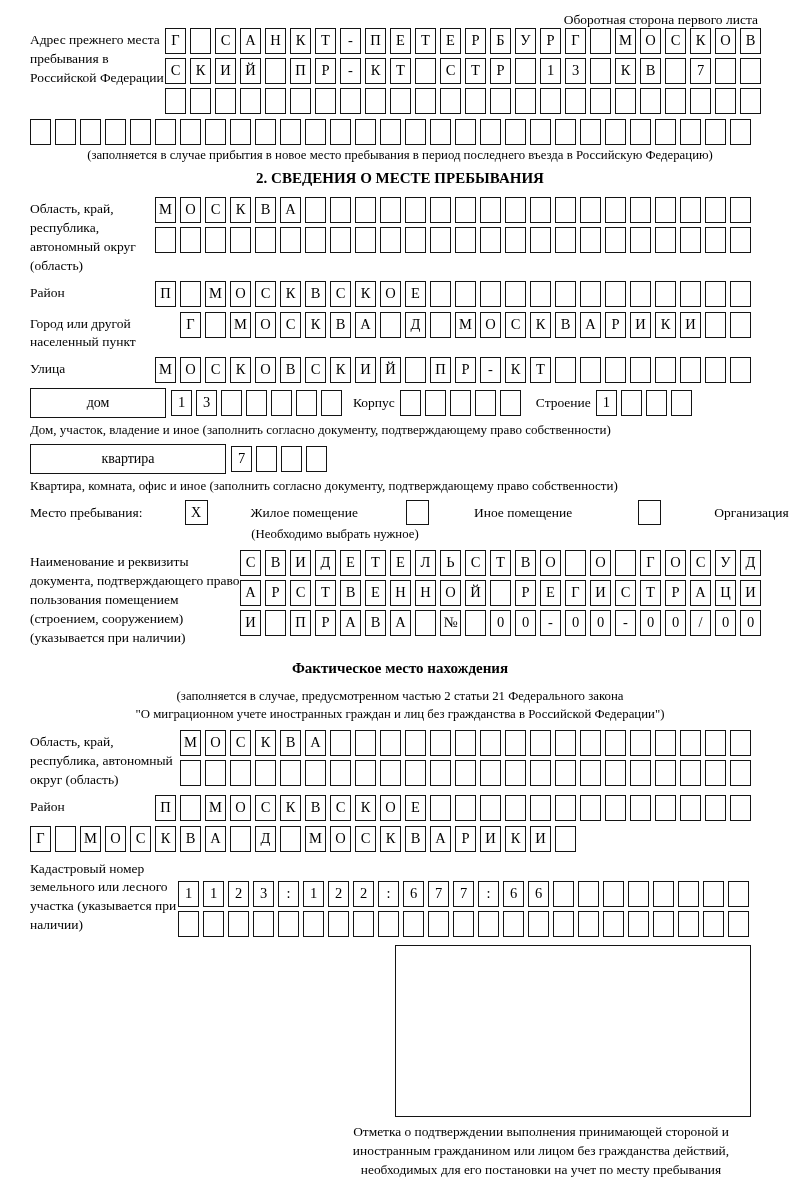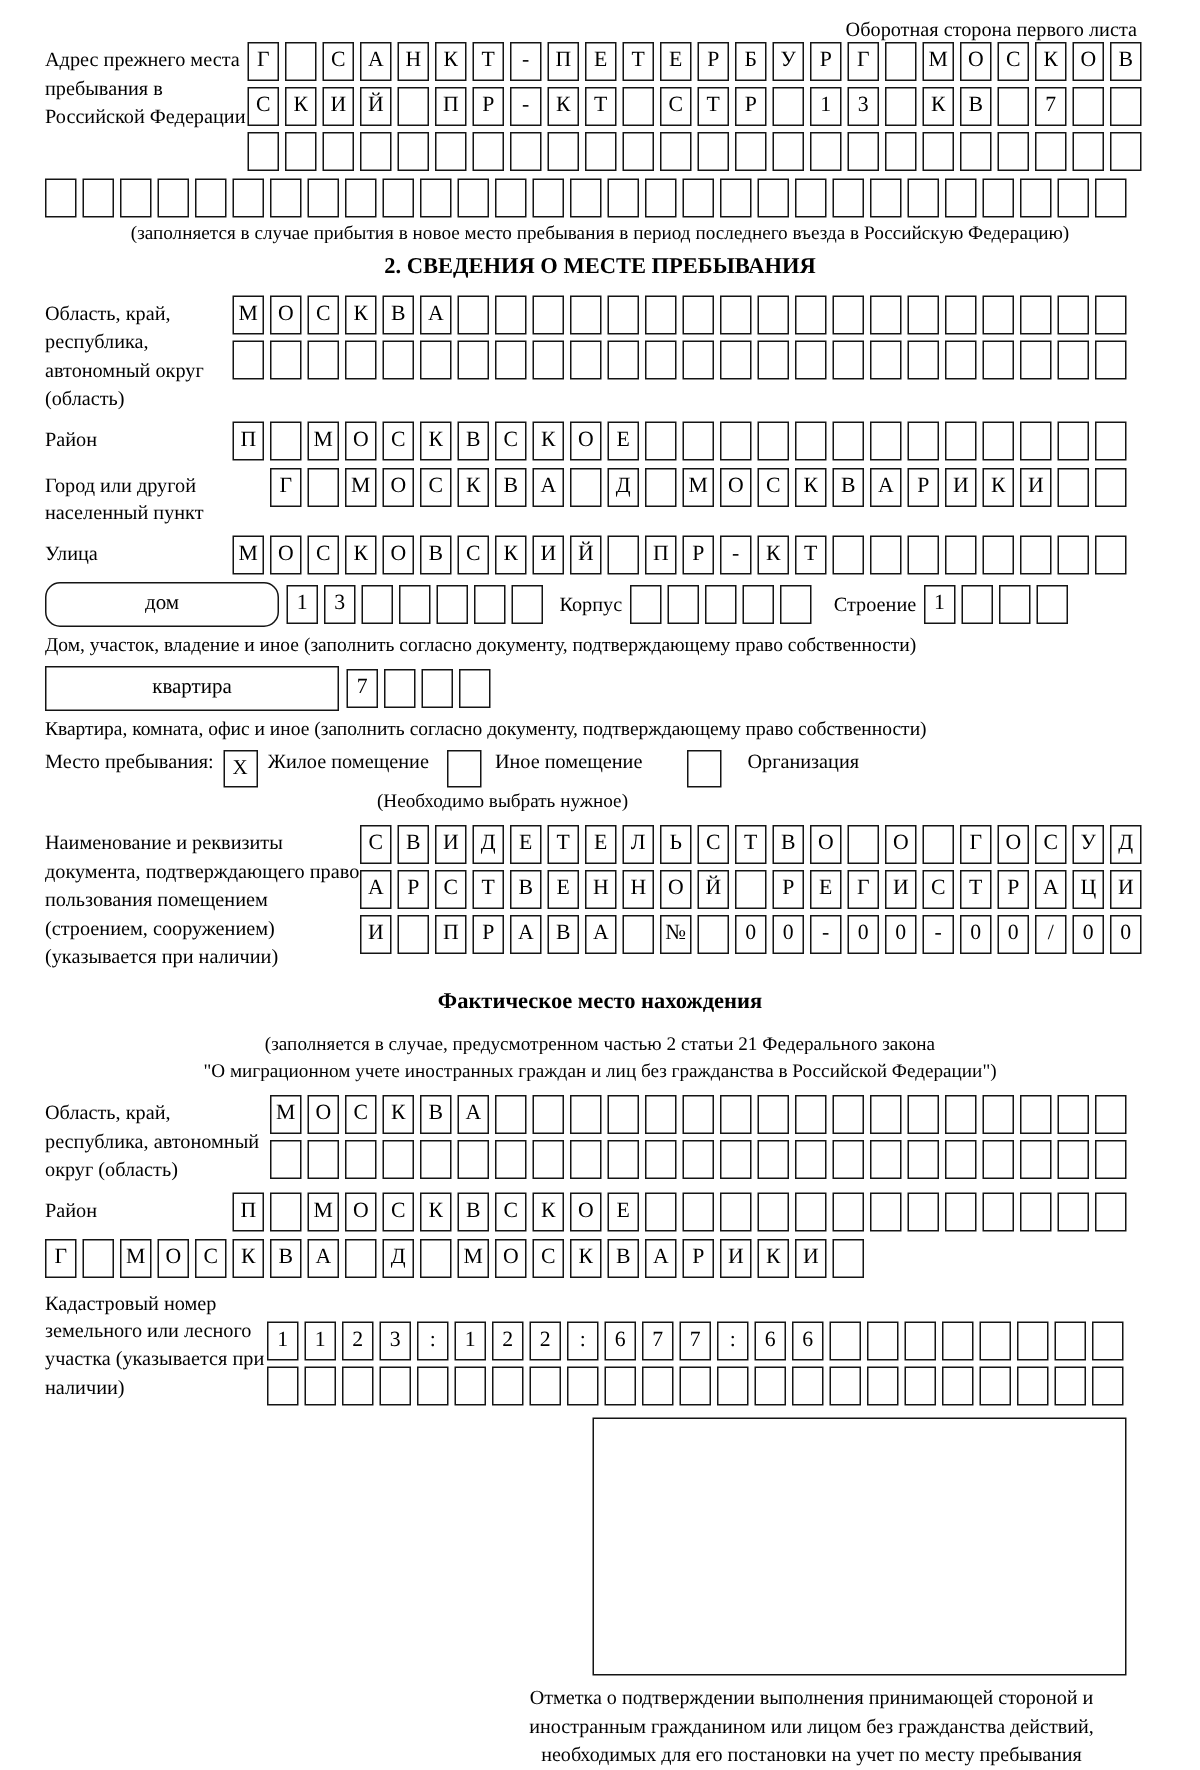--- a/index.html
+++ b/index.html
@@ -17,21 +17,21 @@
     flex:none;width:21px;height:26px;border:1.8px solid #141414;box-sizing:border-box;
     text-align:center;font-size:14.5px;line-height:23px;font-family:"Liberation Serif",serif;
   }
   .caption-center{text-align:center;font-size:12.8px;margin:3px 0 7px 0;}
   .caption-left{text-align:left;font-size:13px;margin:2px 0 6px 0;}
   .sec-title{text-align:center;font-weight:bold;font-size:15px;margin:6px 0 10px 0;}
   .house-row{display:flex;align-items:center;gap:5px;margin-bottom:4px;}
   .type-box{border:1.8px solid #141414;height:30px;box-sizing:border-box;
     display:flex;align-items:center;justify-content:center;font-size:14px;flex:none;}
   .inline-lbl{font-size:13.5px;flex:none;}
-  .stay-row{display:flex;margin:4px 0 2px 0;}
+  .stay-row{display:flex;align-items:center;margin:4px 0 2px 0;gap:36px;}
   .checkbox{
     flex:none;width:23px;height:25px;border:1.8px solid #141414;box-sizing:border-box;
     display:inline-flex;align-items:center;justify-content:center;font-size:14px;
   }
   .stay-caption{width:610px;text-align:center;font-size:12.8px;margin-bottom:8px;}
   .fact-caption{text-align:center;font-size:12.8px;line-height:1.45;margin:0 0 6px 0;}
   .confirm-wrap{margin-left:290px;width:442px;margin-top:8px;}
   .confirm-box{margin-left:75px;width:356px;height:172px;border:1.9px solid #141414;box-sizing:border-box;}
   .confirm-caption{margin-top:5px;text-align:center;font-size:13.4px;line-height:1.42;}
   .w135{width:135px;} .w125{width:125px;} .w150{width:150px;} .w148{width:148px;}
@@ -301,21 +301,21 @@
       <span class="cbox"></span>
       <span class="cbox"></span>
       <span class="cbox"></span>
       <span class="cbox"></span>
       <span class="cbox"></span>
       <span class="cbox"></span>
     </div>
 </div>
 
 <div class="house-row">
-  <div class="type-box" style="width:156px;border-radius:10px;">дом</div>
+  <div class="type-box" style="width:136px;">дом</div>
   <div class="boxes">
       <span class="cbox">1</span>
       <span class="cbox">3</span>
       <span class="cbox"></span>
       <span class="cbox"></span>
       <span class="cbox"></span>
       <span class="cbox"></span>
       <span class="cbox"></span>
     </div>
   <div class="inline-lbl" style="margin-left:6px;">Корпус</div>

